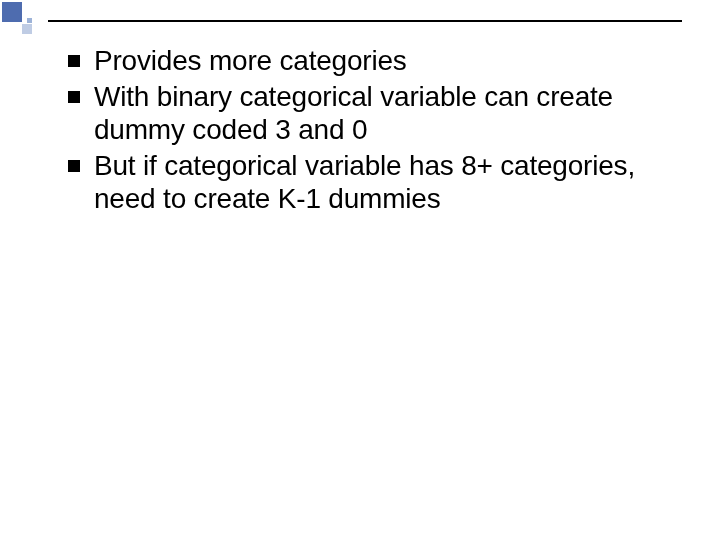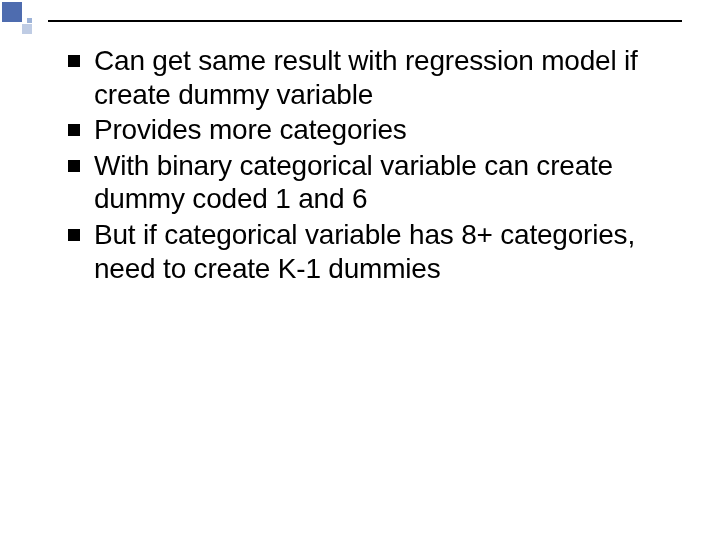--- a/index.html
+++ b/index.html
@@ -83,18 +83,17 @@
 
 <div class="deco">
   <div class="big"></div>
   <div class="sml"></div>
   <div class="mid"></div>
 </div>
 
 <div class="slide">
   <hr class="rule">
   <ul class="bullets">
-    <li><span>Can get same result with regression model if create dummy variable</span></li>
     <li><span>Provides more categories</span></li>
-    <li><span>With binary categorical variable can create dummy coded 1 and 6</span></li>
+    <li><span>With binary categorical variable can create dummy coded 3 and 0</span></li>
     <li><span>But if categorical variable has 8+ categories, need to create K-1 dummies</span></li>
   </ul>
 </div>
 
 </body></html>

